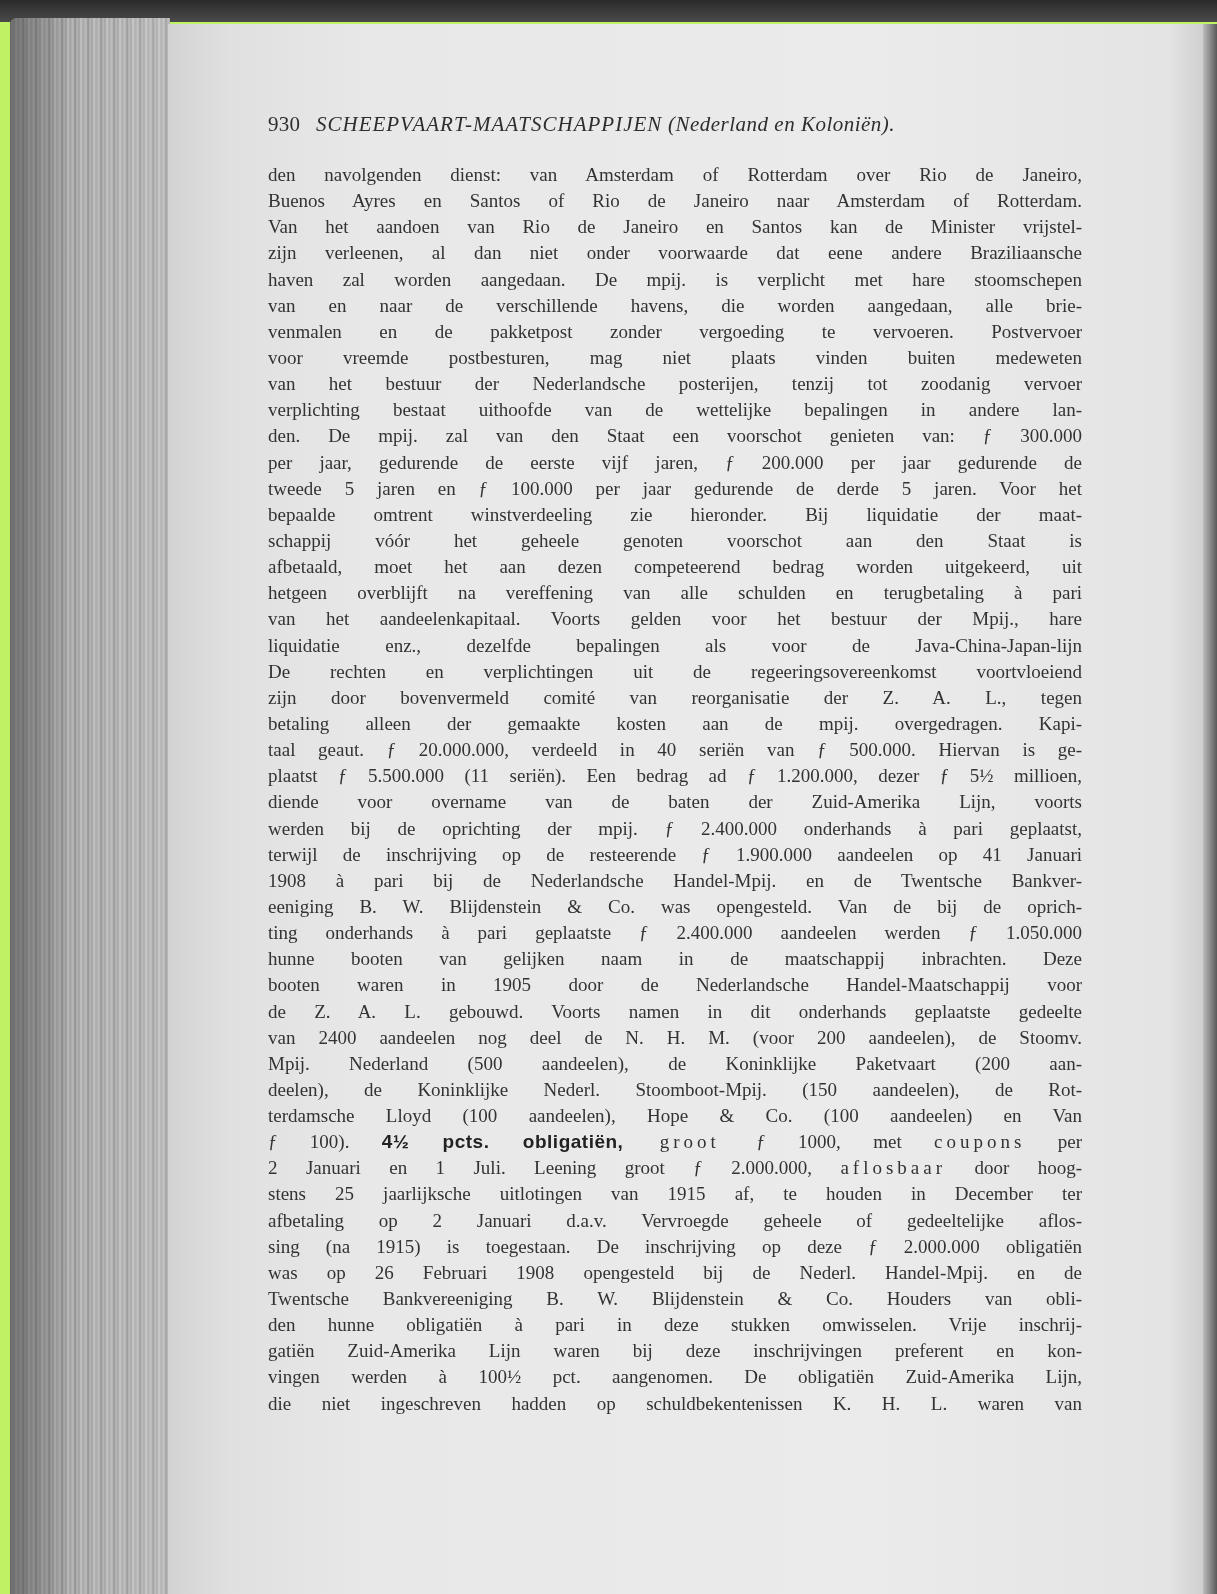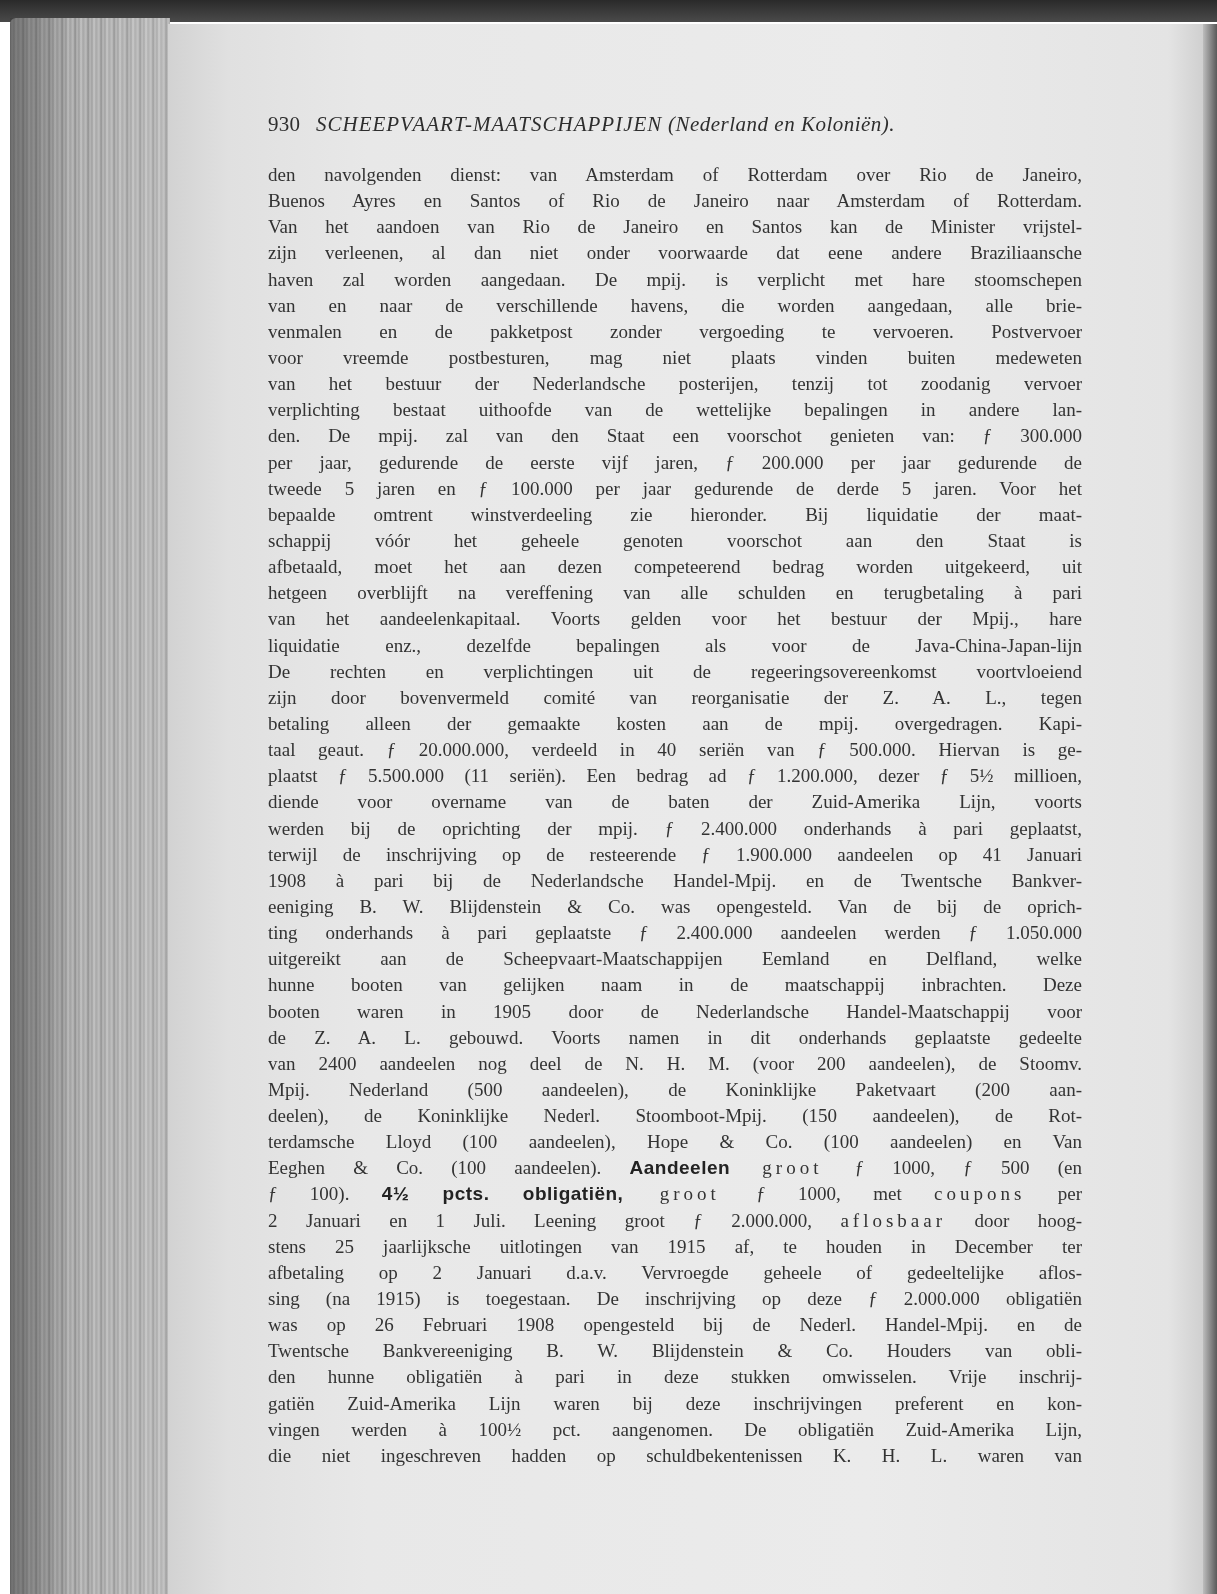--- a/index.html
+++ b/index.html
@@ -7,21 +7,21 @@
       padding: 0;
       width: 1217px;
       height: 1594px;
       overflow: hidden;
       background: #3a3a3a;
     }
     .scan {
       position: relative;
       width: 1217px;
       height: 1594px;
-      background: #ffffff;
+      background: #bef264;
       overflow: hidden;
     }
     .top-shadow {
       position: absolute;
       left: 0; top: 0;
       width: 1217px; height: 22px;
       background: linear-gradient(to bottom, #2a2a2a, #4a4a4a);
     }
     .page-stack {
       position: absolute;
@@ -145,30 +145,28 @@
     <span class="line">zijn door bovenvermeld comité van reorganisatie der Z. A. L., tegen</span>
     <span class="line">betaling alleen der gemaakte kosten aan de mpij. overgedragen. Kapi-</span>
     <span class="line">taal geaut. ƒ 20.000.000, verdeeld in 40 seriën van ƒ 500.000. Hiervan is ge-</span>
     <span class="line">plaatst ƒ 5.500.000 (11 seriën). Een bedrag ad ƒ 1.200.000, dezer ƒ 5½ millioen,</span>
     <span class="line">diende voor overname van de baten der Zuid-Amerika Lijn, voorts</span>
     <span class="line">werden bij de oprichting der mpij. ƒ 2.400.000 onderhands à pari geplaatst,</span>
     <span class="line">terwijl de inschrijving op de resteerende ƒ 1.900.000 aandeelen op 41 Januari</span>
     <span class="line">1908 à pari bij de Nederlandsche Handel-Mpij. en de Twentsche Bankver-</span>
     <span class="line">eeniging B. W. Blijdenstein &amp; Co. was opengesteld. Van de bij de oprich-</span>
     <span class="line">ting onderhands à pari geplaatste ƒ 2.400.000 aandeelen werden ƒ 1.050.000</span>
-    <span class="line">uitgereikt aan de Scheepvaart-Maatschappijen Eemland en Delfland, welke</span>
     <span class="line">hunne booten van gelijken naam in de maatschappij inbrachten. Deze</span>
     <span class="line">booten waren in 1905 door de Nederlandsche Handel-Maatschappij voor</span>
     <span class="line">de Z. A. L. gebouwd. Voorts namen in dit onderhands geplaatste gedeelte</span>
     <span class="line">van 2400 aandeelen nog deel de N. H. M. (voor 200 aandeelen), de Stoomv.</span>
     <span class="line">Mpij. Nederland (500 aandeelen), de Koninklijke Paketvaart (200 aan-</span>
     <span class="line">deelen), de Koninklijke Nederl. Stoomboot-Mpij. (150 aandeelen), de Rot-</span>
     <span class="line">terdamsche Lloyd (100 aandeelen), Hope &amp; Co. (100 aandeelen) en Van</span>
 
-    <span class="line"><span>Eeghen &amp; Co. (100 aandeelen). </span><span class="bold">Aandeelen</span><span class="spaced"> groot </span><span>ƒ 1000, ƒ 500 (en</span></span>
 
     <span class="line"><span>ƒ 100). </span><span class="bold">4½ pcts. obligatiën,</span><span class="spaced"> groot </span><span>ƒ 1000, met </span><span class="spaced">coupons</span><span> per</span></span>
 
     <span class="line"><span>2 Januari en 1 Juli. Leening groot ƒ 2.000.000, </span><span class="spaced">aflosbaar</span><span> door hoog-</span></span>
 
     <span class="line">stens 25 jaarlijksche uitlotingen van 1915 af, te houden in December ter</span>
     <span class="line">afbetaling op 2 Januari d.a.v. Vervroegde geheele of gedeeltelijke aflos-</span>
     <span class="line">sing (na 1915) is toegestaan. De inschrijving op deze ƒ 2.000.000 obligatiën</span>
     <span class="line">was op 26 Februari 1908 opengesteld bij de Nederl. Handel-Mpij. en de</span>
     <span class="line">Twentsche Bankvereeniging B. W. Blijdenstein &amp; Co. Houders van obli-</span>

